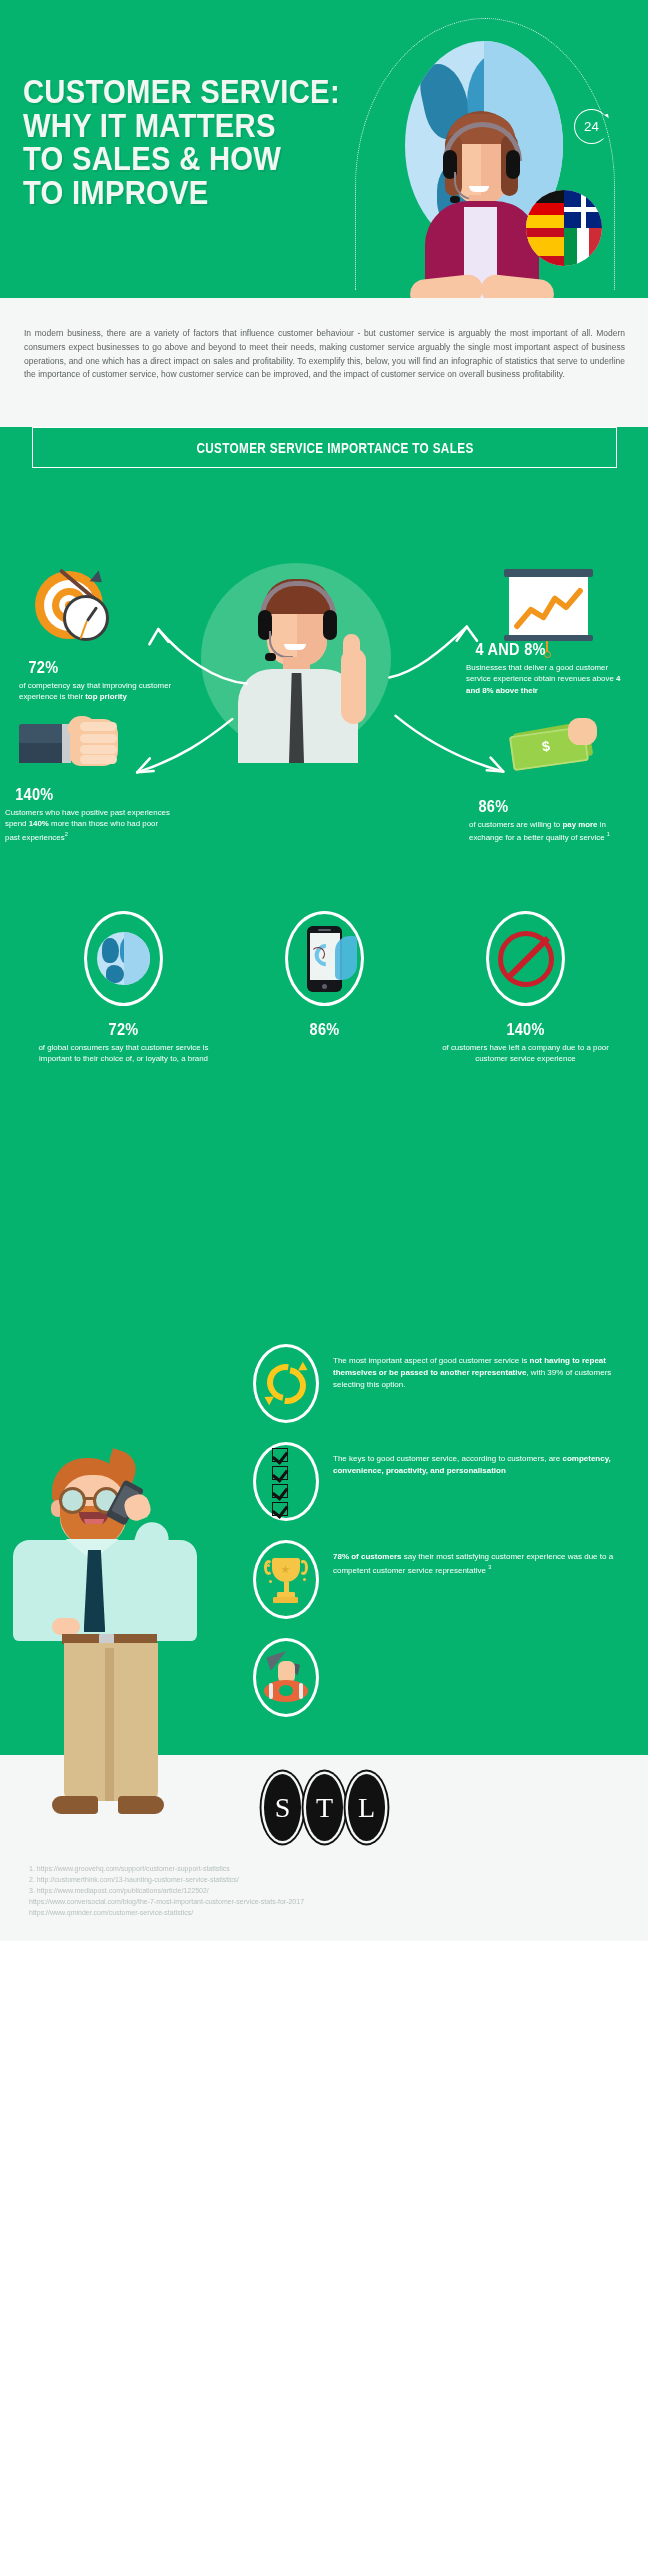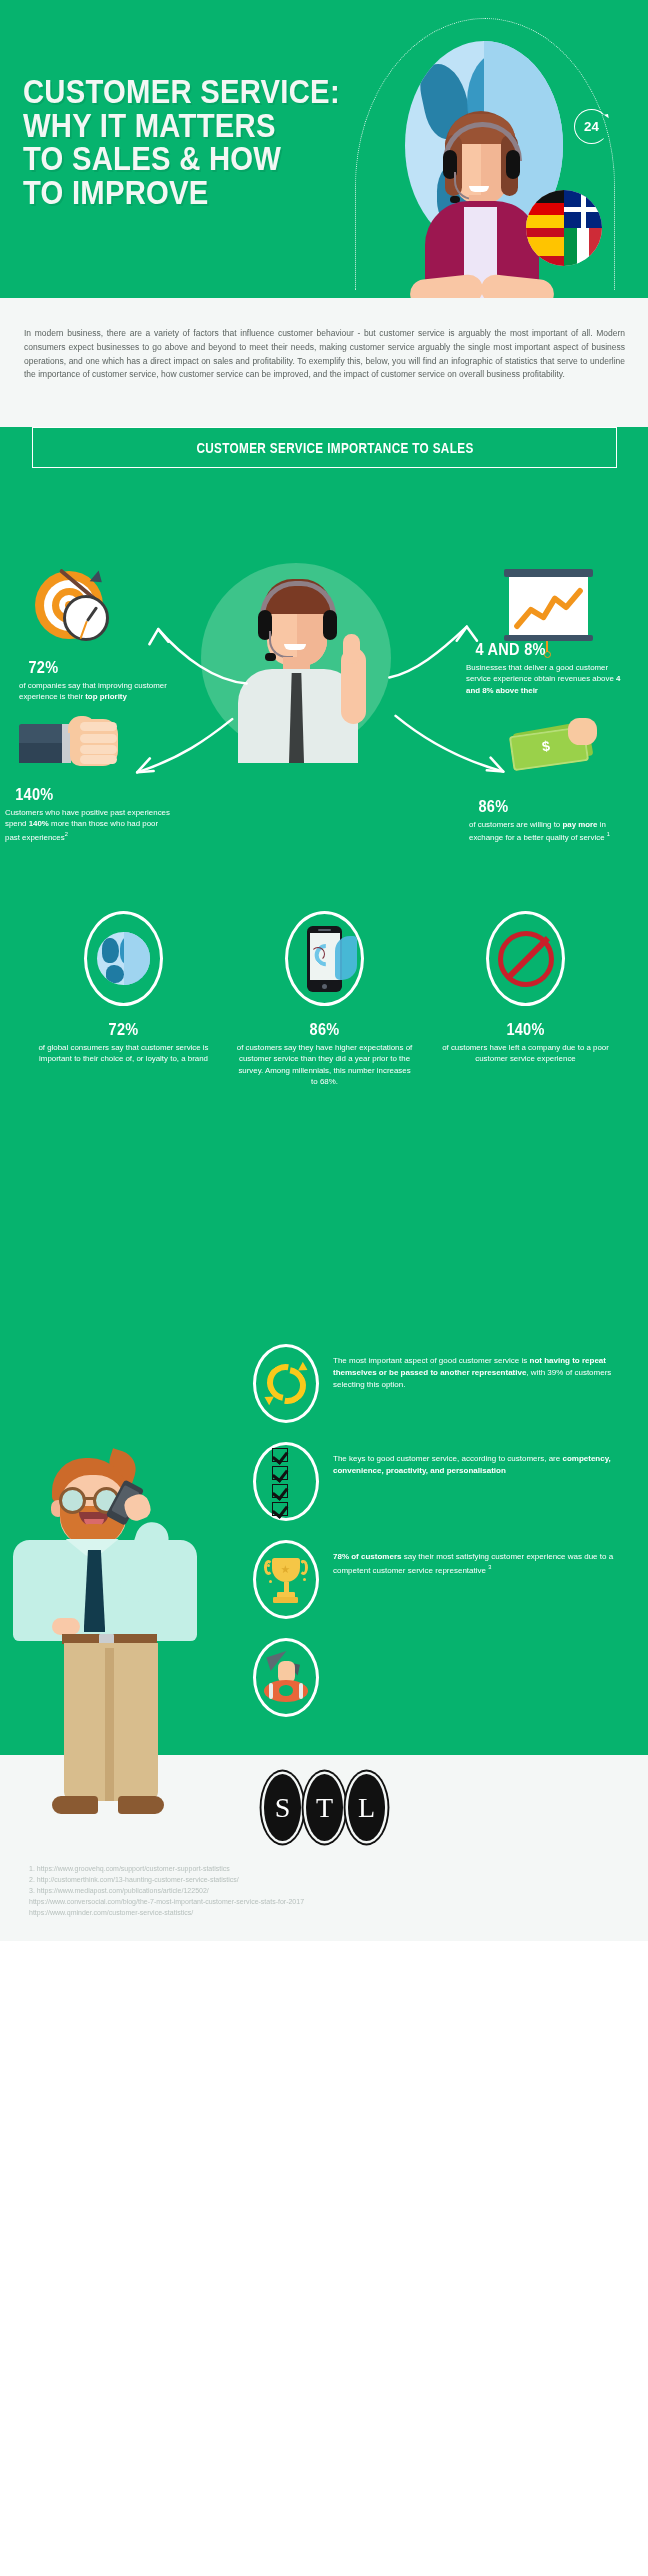--- a/index.html
+++ b/index.html
@@ -64,21 +64,21 @@
   .cont.c4 { left: 95px; top: 127px; width: 49px; height: 67px; border-radius: 45% 55% 40% 60%; }
 
   .badge-24 {
     position: absolute;
     left: 574px; top: 109px;
     width: 35px; height: 35px;
     border: 1.9px solid #ffffff;
     border-radius: 50%;
     border-right-color: transparent;
     display: flex; align-items: center; justify-content: center;
-    font-size: 13.3px; font-weight: 700;
+    font-size: 13.3px; font-weight: 400;
     color: #fff;
   }
   .badge-24::after {
     content: "";
     position: absolute; right: -2.5px; top: 1.3px;
     border: 3.8px solid transparent;
     border-bottom-color: #fff;
     transform: rotate(35deg);
   }
 
@@ -481,21 +481,21 @@
         <path d="M30,100 L56,98 M30,100 L50,78" fill="none" stroke="#fff" stroke-width="4" stroke-linecap="round"></path>
       </svg>
       <svg class="curve" style="left:388px;top:239px" width="133" height="76" viewBox="0 0 210 120">
         <path d="M12,14 C58,52 110,82 182,102" fill="none" stroke="#fff" stroke-width="4" stroke-linecap="round"></path>
         <path d="M182,102 L156,100 M182,102 L162,80" fill="none" stroke="#fff" stroke-width="4" stroke-linecap="round"></path>
       </svg>
 
       <div class="slot tl">
         <div class="stat-num">72%</div>
         <div class="stat-body">
-          <span>of companies say that improving customer experience is their </span><b>top priority</b>
+          <span>of competency say that improving customer experience is their </span><b>top priority</b>
         </div>
       </div>
 
       <div class="slot tr">
         <div class="stat-num">4 AND 8%</div>
         <div class="stat-body">
           <span>Businesses that deliver a good customer service experience obtain revenues above </span><b>4 and 8% above their</b>
         </div>
       </div>
 
@@ -536,21 +536,20 @@
               <div class="phone-sm">
                 <div class="spk"></div>
                   <div class="scr"></div>
                   <div class="hbtn"></div>
                 <div class="phone-blue"></div>
                   <div class="handset"></div>
                   <div class="wave"></div>
               </div>
             </div>
             <div class="stat-num">86%</div>
-            <div class="stat-body">of customers say they have higher expectations of customer service than they did a year prior to the survey. Among millennials, this number increases to 68%.</div>
           </div>
 
           <div class="col">
             <div class="oval">
               <div class="noentry"></div>
             </div>
             <div class="stat-num">140%</div>
             <div class="stat-body">of customers have left a company due to a poor customer service experience</div>
           </div>
         </div>

